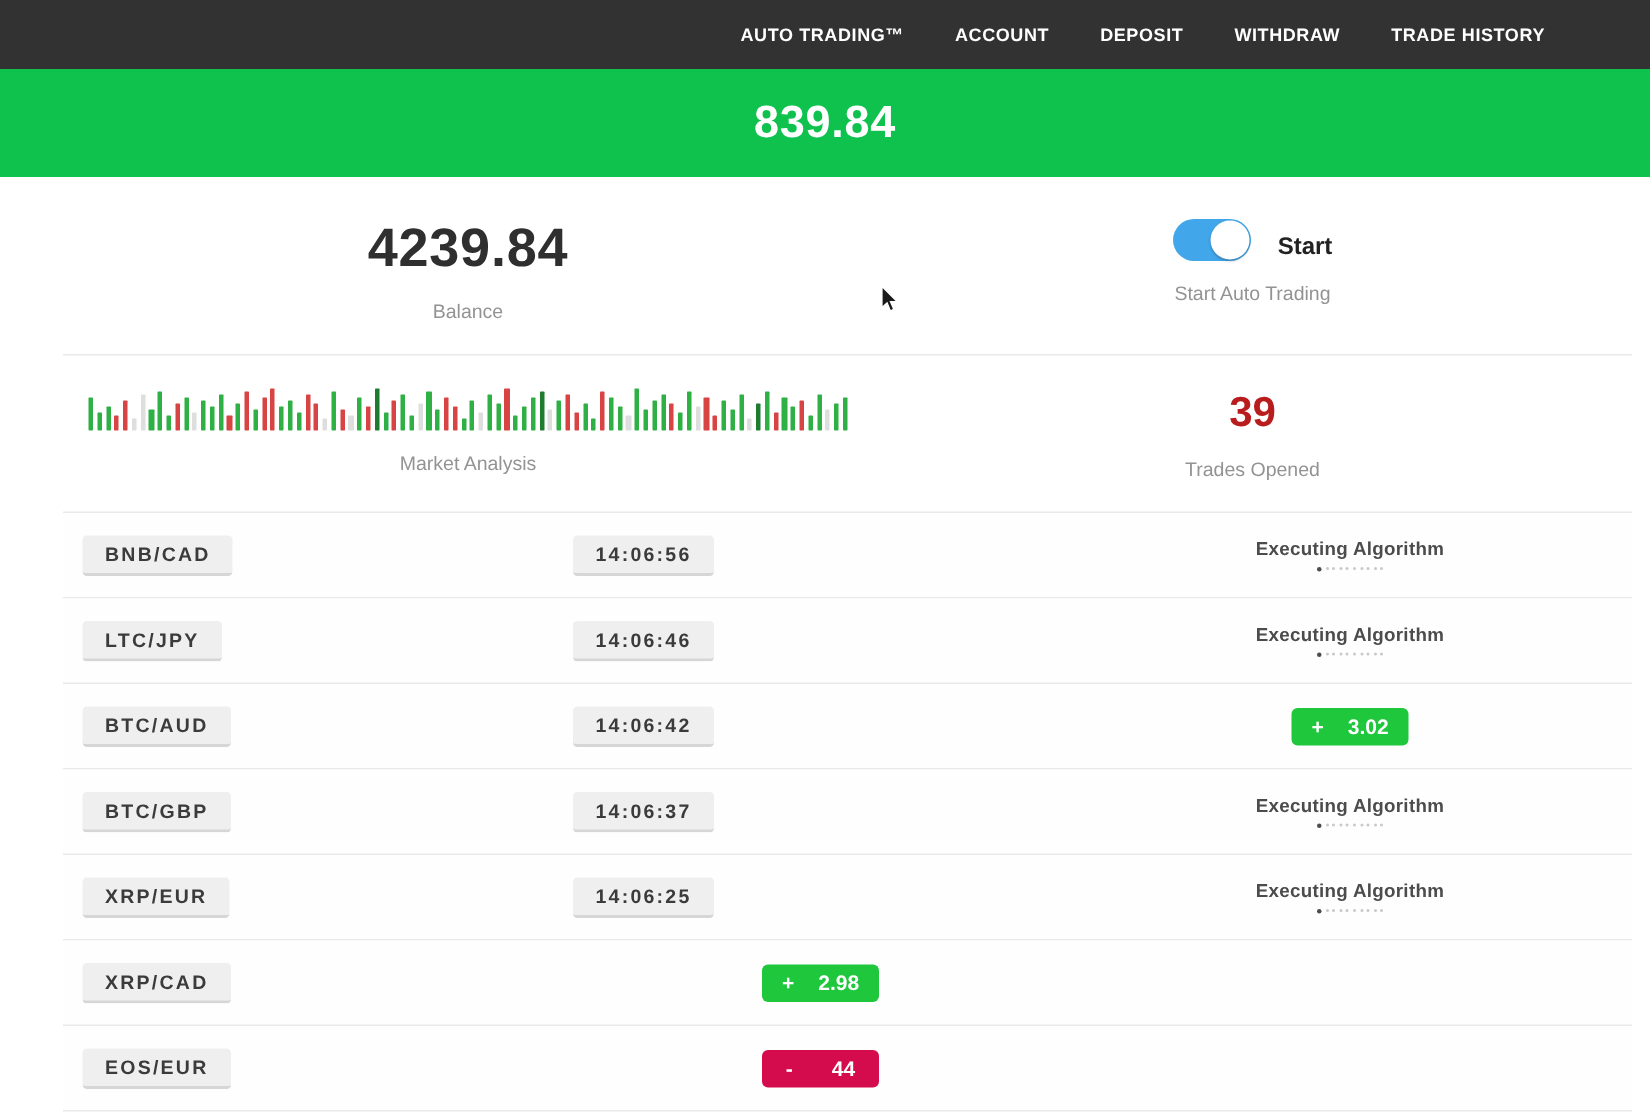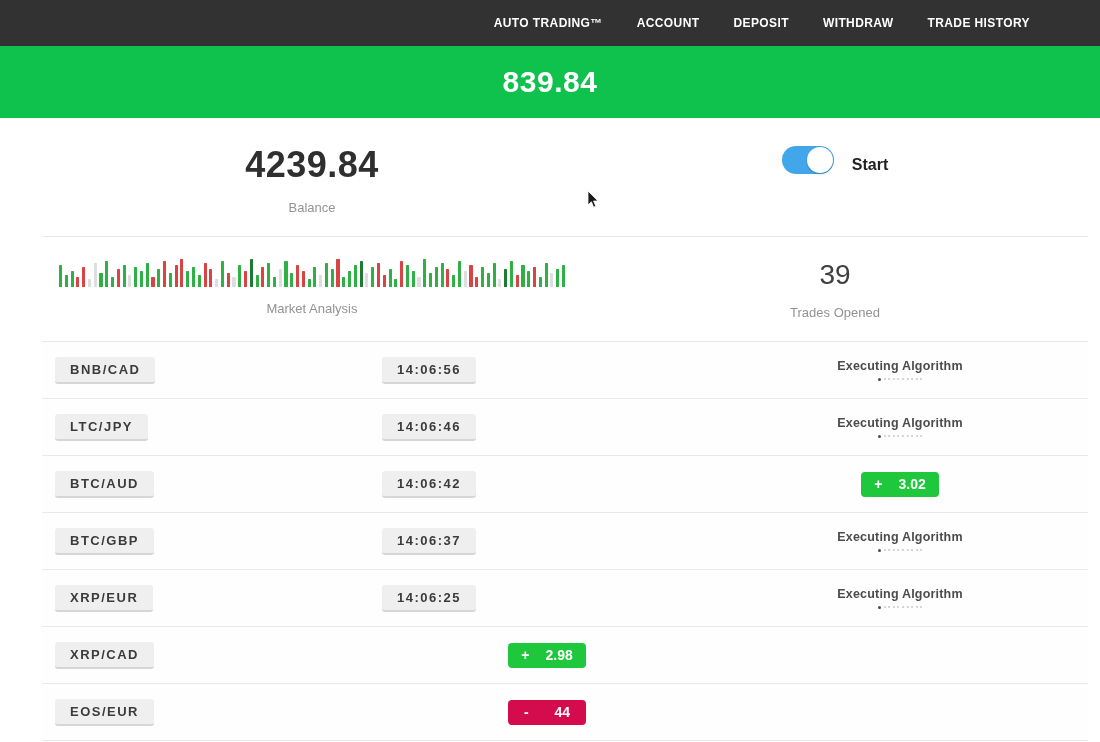--- a/index.html
+++ b/index.html
@@ -33,21 +33,21 @@
   .toggle { width:52px; height:28px; background:#42a7ea; border-radius:14px; position:relative;
     cursor:pointer; display:inline-block; }
   .toggle .knob { position:absolute; top:1px; right:1px; width:26px; height:26px;
     background:#ffffff; border-radius:50%; box-shadow:0 1px 2px rgba(0,0,0,.25); }
   .toggle-label { font-size:16px; font-weight:bold; color:#222; }
 
   .bars { height:32px; display:flex; align-items:flex-end; justify-content:center; gap:2.7px; }
   .bars .bar { width:3.1px; border-radius:.5px; }
   .c-g { background:#2fb044; } .c-r { background:#d84343; }
   .c-l { background:#dedede; } .c-d { background:#1d7c2f; }
-  .trades-count { font-size:28px; font-weight:normal; color:#404040; margin-top:4px; }
+  .trades-count { font-size:28px; font-weight:bold; color:#b91c1c; margin-top:4px; }
 
   
   .trades-list { list-style:none; margin:0 12px 4px 42px; }
   .trade-row { height:57px; border-bottom:1px solid #e9e9e9; display:grid;
     grid-template-columns:340px 330px 1fr; align-items:center; background:#fefefe; }
   .badge { display:inline-block; background:#efefef; border-bottom:2px solid #d6d6d6;
     border-radius:3px; padding:5px 15px; font-size:13px; font-weight:bold;
     color:#3b3b3b; letter-spacing:1.5px; }
   .cell-pair { padding-left:13px; }
   .cell-status { text-align:center; }
@@ -88,20 +88,21 @@
       <div class="balance-value">4239.84</div>
       <div class="stat-label">Balance</div>
     </div>
     <div class="col-right">
       <div class="toggle-line">
         <span class="toggle">
           <span class="knob"></span>
         </span>
         <span class="toggle-label">Start</span>
       </div>
+      <div class="stat-label">Start Auto Trading</div>
     </div>
   </div>
 
   <div class="stats-row row2">
     <div class="col-left">
       <div class="bars">
           <div class="bar c-g" style="height: 22px;"></div>
           <div class="bar c-g" style="height: 12px;"></div>
           <div class="bar c-g" style="height: 16px;"></div>
           <div class="bar c-r" style="height: 10px;"></div>

